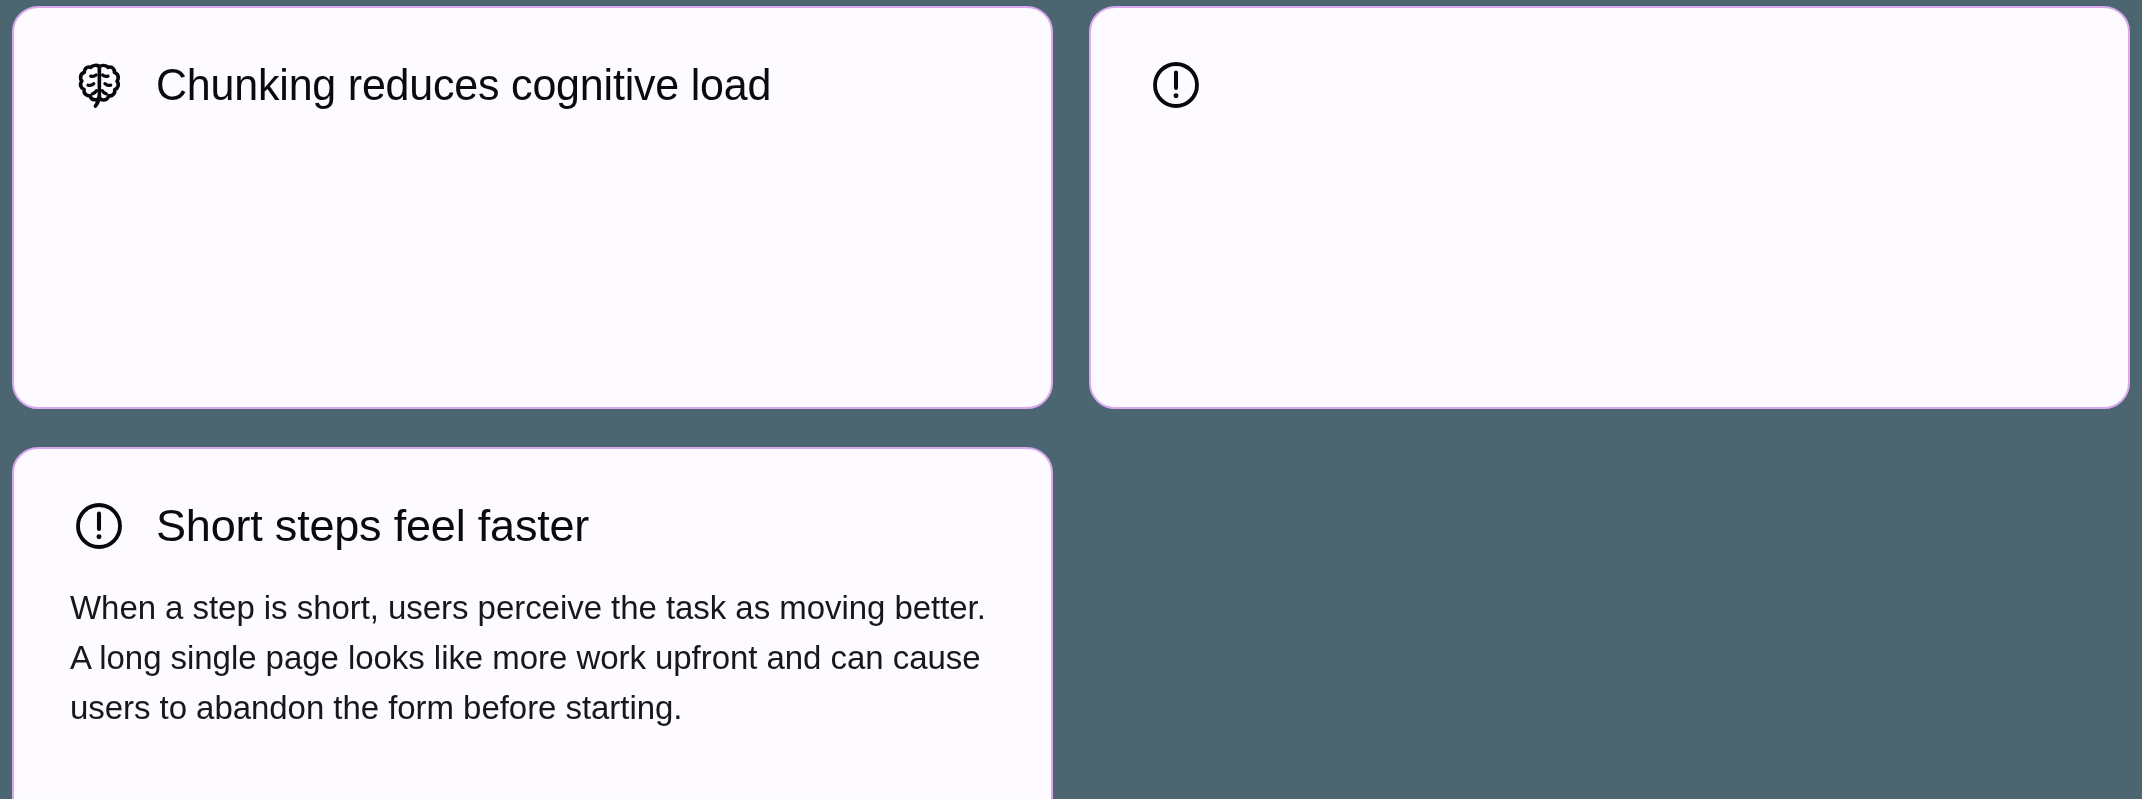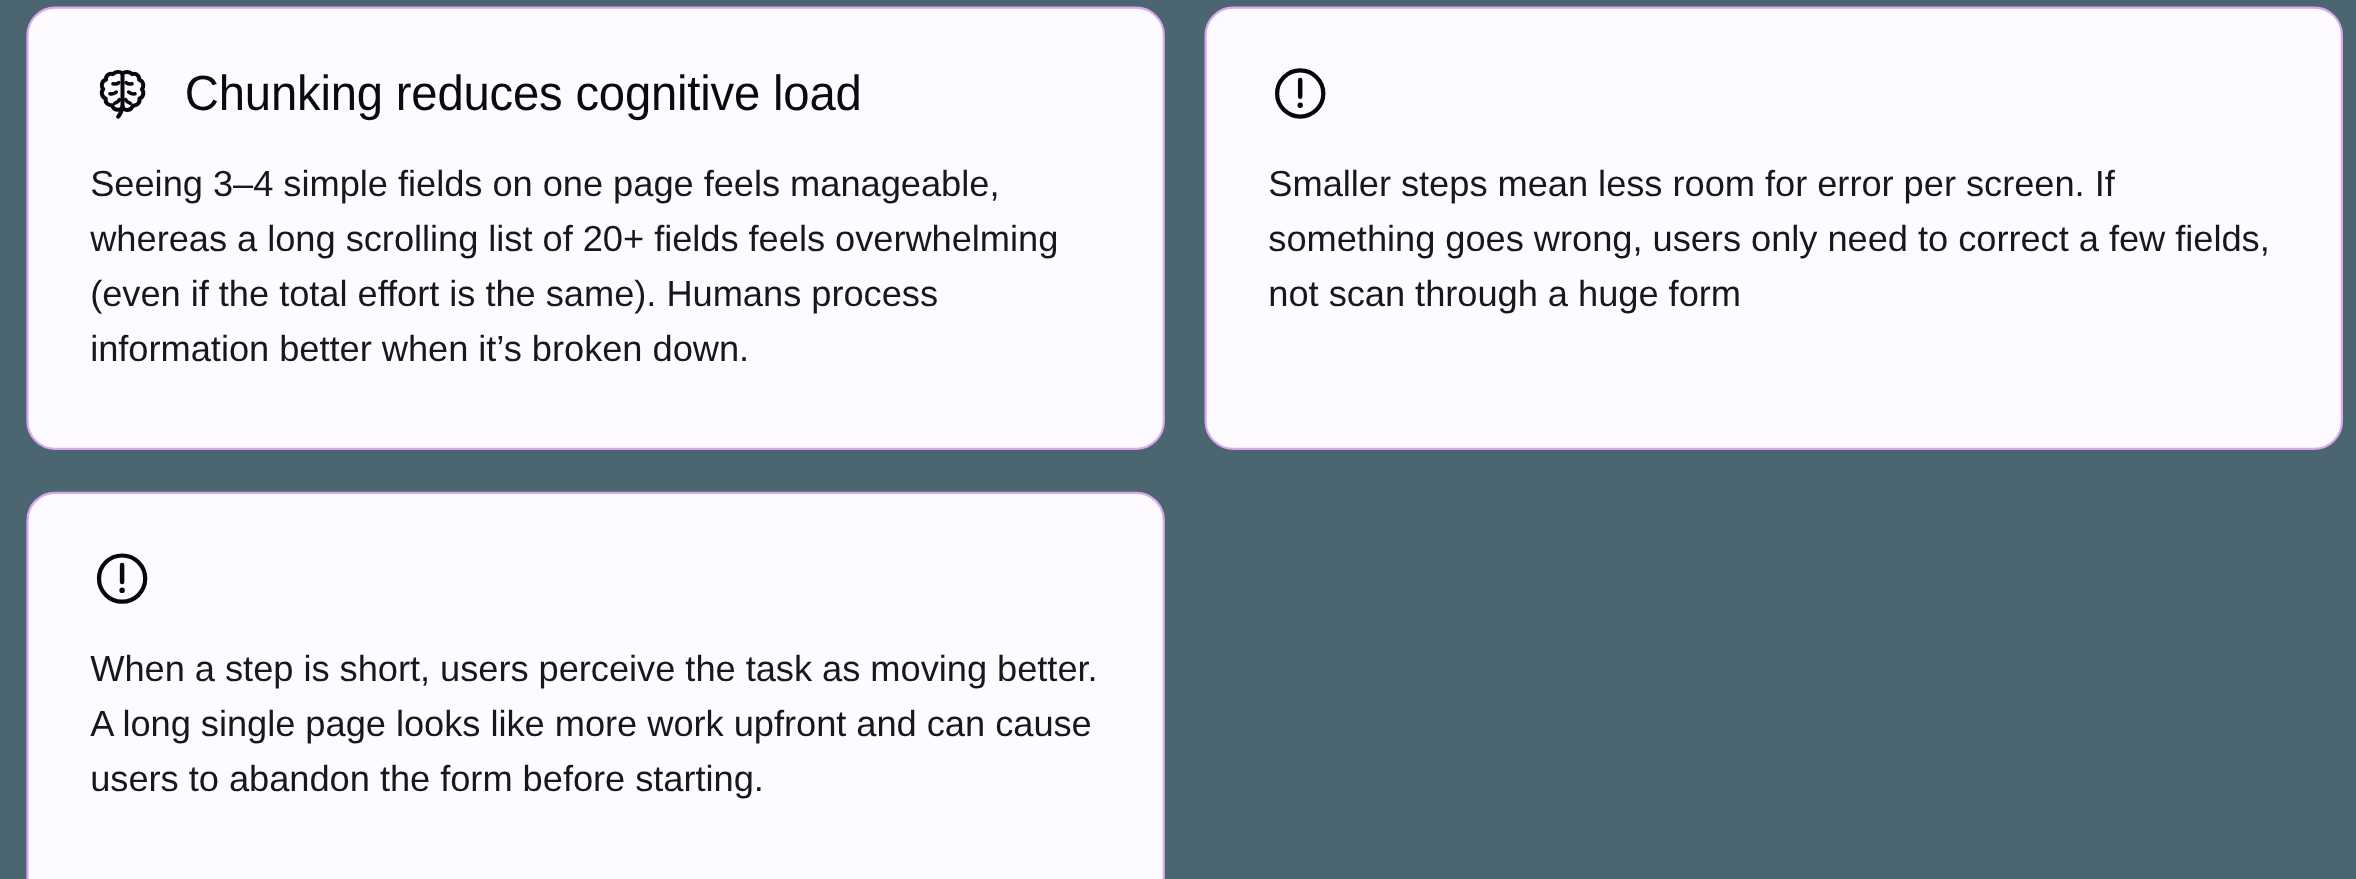--- a/index.html
+++ b/index.html
@@ -18,21 +18,21 @@
   }
 
   .card-grid {
     width: 2142px;
     height: 799px;
     display: grid;
     grid-template-columns: 1fr 1fr;
     grid-template-rows: 403px 403px;
     column-gap: 36px;
     row-gap: 38px;
-    padding: 6px 12px 0 24px;
+    padding: 6px 12px 0 12px;
   }
 
   .card {
     background: #fdfbff;
     border: 2px solid #d9a8ee;
     border-radius: 26px;
     padding: 48px 56px 40px 56px;
     overflow: hidden;
     display: flex;
     flex-direction: column;
@@ -103,43 +103,42 @@
           <path d="M16.9 16.4c1.7.5 3.3.2 4.6-.9" stroke="currentColor" stroke-width="2.8" stroke-linecap="round"></path>
           <path d="M31.7 16.4c-1.7.5-3.3.2-4.6-.9" stroke="currentColor" stroke-width="2.8" stroke-linecap="round"></path>
           <path d="M14.6 24.2c1.9.4 3.6 0 4.9-1.3" stroke="currentColor" stroke-width="2.8" stroke-linecap="round"></path>
           <path d="M34 24.2c-1.9.4-3.6 0-4.9-1.3" stroke="currentColor" stroke-width="2.8" stroke-linecap="round"></path>
           <path d="M18.3 31.6c1.6-.4 2.9-1.4 3.6-2.8" stroke="currentColor" stroke-width="2.8" stroke-linecap="round"></path>
           <path d="M30.3 31.6c-1.6-.4-2.9-1.4-3.6-2.8" stroke="currentColor" stroke-width="2.8" stroke-linecap="round"></path>
         </svg>
       </span>
       <h2 class="card-title condensed">Chunking reduces cognitive load</h2>
     </div>
-    <p class="card-body">Seeing 3–4 simple fields on one page feels manageable, whereas a long scrolling list of 20+ fields feels overwhelming (even if the total effort is the same). Humans process information better when it’s broken down.</p>
   </div>
 
 
   <div class="card">
     <div class="card-header">
       <span class="card-icon">
         <svg viewBox="0 0 48 48" fill="none" xmlns="http://www.w3.org/2000/svg">
           <circle cx="24" cy="24" r="18" stroke="currentColor" stroke-width="3.3"></circle>
           <path d="M24 13.4v13.2" stroke="currentColor" stroke-width="3.5" stroke-linecap="round"></path>
           <path d="M24 33.1v.1" stroke="currentColor" stroke-width="4.2" stroke-linecap="round"></path>
         </svg>
       </span>
     </div>
-    <p class="card-body wide">Smaller steps mean less room for error per screen. If something goes wrong, users only need to correct a few fields, not scan through a huge form</p>
   </div>
 
   <div class="card">
     <div class="card-header">
       <span class="card-icon">
         <svg viewBox="0 0 48 48" fill="none" xmlns="http://www.w3.org/2000/svg">
           <circle cx="24" cy="24" r="18" stroke="currentColor" stroke-width="3.3"></circle>
           <path d="M24 13.4v13.2" stroke="currentColor" stroke-width="3.5" stroke-linecap="round"></path>
           <path d="M24 33.1v.1" stroke="currentColor" stroke-width="4.2" stroke-linecap="round"></path>
         </svg>
       </span>
+      <h2 class="card-title">Short steps feel faster</h2>
     </div>
     <p class="card-body">When a step is short, users perceive the task as moving better. A long single page looks like more work upfront and can cause users to abandon the form before starting.</p>
   </div>
 
 </div>
 
 </body></html>

